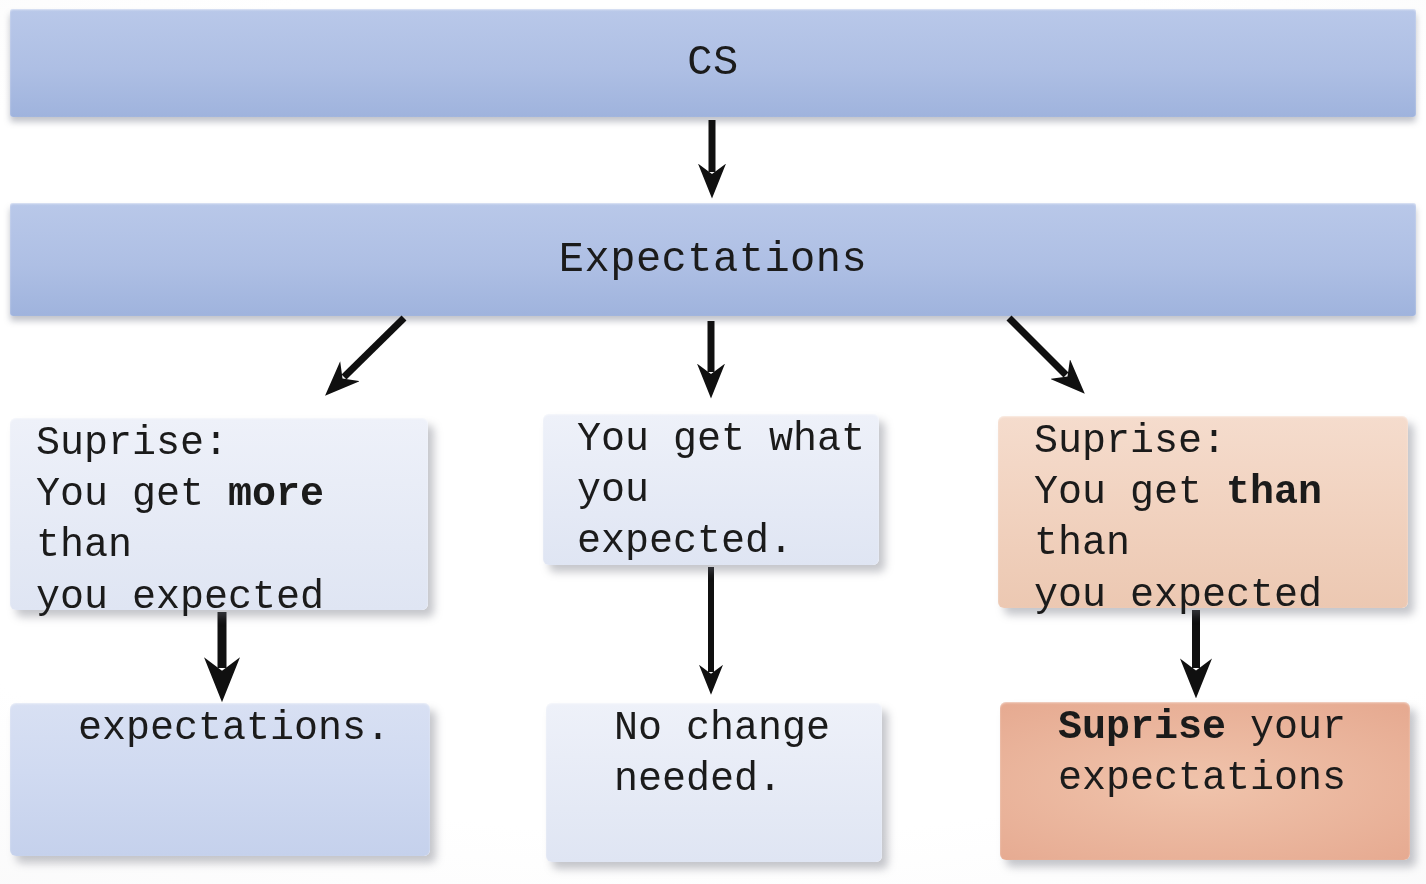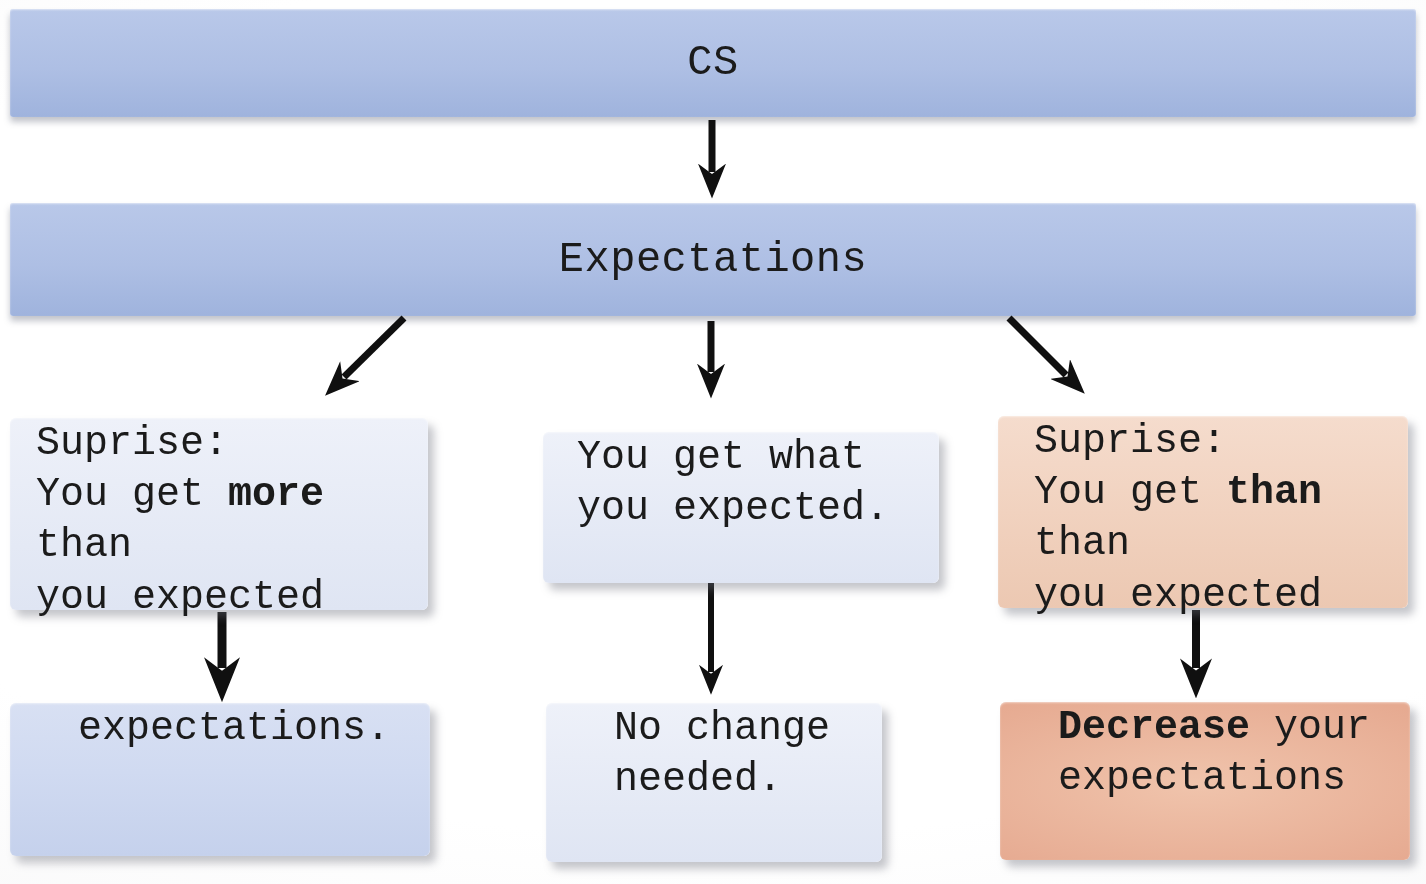--- a/index.html
+++ b/index.html
@@ -71,21 +71,21 @@
       var(--peach-bottom, #ecc8b2) 100%);
   }
   .box-salmon {
     background: radial-gradient(ellipse 75% 65% at 48% 52%,
       var(--salmon-mid, #f0c4ac) 0%,
       var(--salmon-top, #e6aa91) 100%);
   }
 
   
   .box-surprise-more { left: 10px;   top: 418px; width: 418px; height: 192px; padding-left: 26px; box-sizing: border-box; }
-  .box-match         { left: 543px;  top: 432px; width: 396px; height: 151px; padding-left: 34px; box-sizing: border-box; }
+  .box-match         { left: 543px;  top: 414px; width: 336px; height: 151px; padding-left: 34px; box-sizing: border-box; }
   .box-surprise-less { left: 998px;  top: 416px; width: 410px; height: 192px; padding-left: 36px; box-sizing: border-box; }
 
   
   .box-increase  { left: 10px;   top: 703px; width: 420px; height: 153px; padding-left: 68px; box-sizing: border-box; }
   .box-no-change { left: 546px;  top: 703px; width: 336px; height: 159px; padding-left: 68px; box-sizing: border-box; }
   .box-decrease  { left: 1000px; top: 702px; width: 410px; height: 158px; padding-left: 58px; box-sizing: border-box; }
 
   .arrows-layer {
     position: absolute;
     left: 0; top: 0;
@@ -171,20 +171,20 @@
     <div>
       <span>No change</span>
     </div>
     <div>
       <span>needed.</span>
     </div>
   </div>
 
   <div class="box box-salmon box-decrease">
     <div>
-      <b>Decrease</b><span> your</span>
+      <b>Suprise</b><span> your</span>
     </div>
     <div>
       <span>expectations</span>
     </div>
   </div>
 
 </div>
 
 </body></html>

